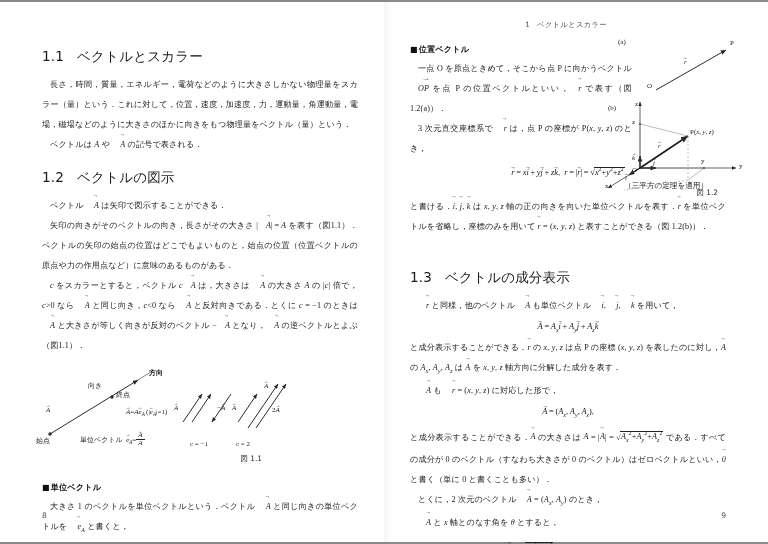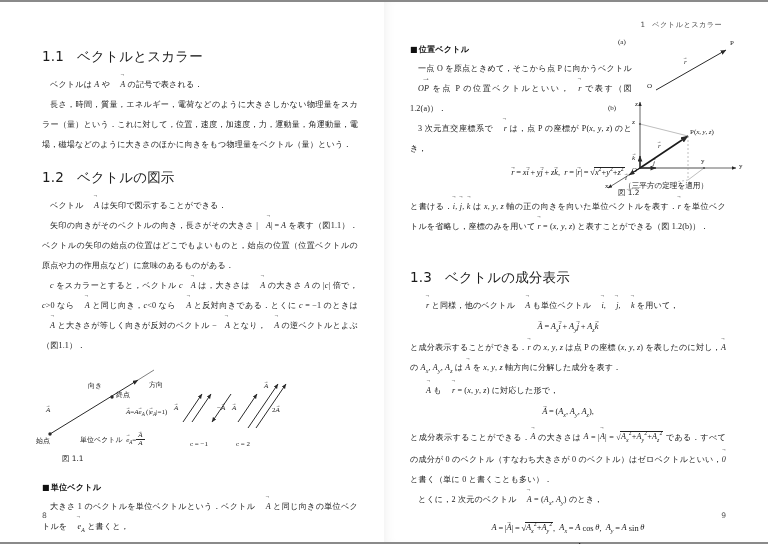--- a/index.html
+++ b/index.html
@@ -31,21 +31,21 @@
   .page.right { width: 384px; padding: 18px 42px 10px 26px;
                 box-shadow: inset 8px 0 14px -10px rgba(0,0,0,0.10); }
 
   .runhead {
     font-size: 7.2px;
     color: #4a4a4a;
     letter-spacing: .4px;
     height: 14px;
     font-family: "DejaVu Sans", "Liberation Sans", sans-serif;
   }
-  .runhead.r { text-align: right; padding-right: 4px; }
+  .runhead.r { text-align: center; padding-right: 4px; }
   .runhead .num { margin-right: 7px; }
 
   h2.sec {
     font-family: "DejaVu Sans", "Liberation Sans", sans-serif;
     font-size: 13.5px;
     font-weight: 400;
     color: #1b1b1b;
     margin: 14px 0 9px 0;
     letter-spacing: .2px;
   }
@@ -103,21 +103,21 @@
   .frac .n { display:block; border-bottom: .6px solid #222; padding: 0 2px; }
   .frac .d { display:block; padding: 0 2px; }
 
   .rad { display: inline-block; }
   .rad .bar {
     border-top: .6px solid #222; padding: 0 1px 0 1px; margin-left: -1px;
   }
 
   .figwrap { position: relative; }
   .figcap {
-    text-align: left; font-size: 7.4px;
+    text-align: right; font-size: 7.4px;
     font-family: "DejaVu Sans", "Liberation Sans", sans-serif;
     margin-top: 2px; color: #222;
   }
   .figlbl {
     position: absolute; font-size: 7px;
     font-family: "Liberation Serif", "DejaVu Serif", serif;
     color: #1b1b1b; white-space: nowrap;
   }
 
   .pagenum {
@@ -144,24 +144,24 @@
 
   <div class="page left">
 
     <div class="runhead">&nbsp;</div>
 
     <h2 class="sec">
       <span class="no">1.1</span><span>ベクトルとスカラー</span>
     </h2>
 
     <p class="body ind">
+      長さ，時間，質量，エネルギー，電荷などのように大きさしかない物理量をスカラー（量）という．これに対して，位置，速度，加速度，力，運動量，角運動量，電場，磁場などのように大きさのほかに向きをもつ物理量をベクトル（量）という．
+    </p>
+    <p class="body ind">
       ベクトルは <i class="v">A</i> や <span class="vec">A</span> の記号で表される．
-    </p>
-    <p class="body ind">
-      長さ，時間，質量，エネルギー，電荷などのように大きさしかない物理量をスカラー（量）という．これに対して，位置，速度，加速度，力，運動量，角運動量，電場，磁場などのように大きさのほかに向きをもつ物理量をベクトル（量）という．
     </p>
 
     <h2 class="sec">
       <span class="no">1.2</span><span>ベクトルの図示</span>
     </h2>
 
     <p class="body ind">
       ベクトル <span class="vec">A</span> は矢印で図示することができる．
     </p>
     <p class="body ind">
@@ -191,21 +191,21 @@
 
         <line x1="141" y1="58" x2="160" y2="30" stroke="#2a2a2a" stroke-width="1" marker-end="url(#ahs)"></line>
         <line x1="150" y1="58" x2="169" y2="30" stroke="#2a2a2a" stroke-width="1" marker-end="url(#ahs)"></line>
         <line x1="189" y1="30" x2="170" y2="58" stroke="#2a2a2a" stroke-width="1" marker-end="url(#ahs)"></line>
 
         <line x1="196" y1="58" x2="215" y2="30" stroke="#2a2a2a" stroke-width="1" marker-end="url(#ahs)"></line>
         <line x1="206" y1="64" x2="236" y2="20" stroke="#2a2a2a" stroke-width="1" marker-end="url(#ahs)"></line>
         <line x1="214" y1="64" x2="244" y2="20" stroke="#2a2a2a" stroke-width="1" marker-end="url(#ahs)"></line>
       </svg>
 
-      <span class="figlbl" style="left:107px; top:16px;">方向</span>
+      <span class="figlbl" style="left:107px; top:4px;font-weight:bold;">方向</span>
       <span class="figlbl" style="left:46px; top:17px;">向き</span>
       <span class="figlbl" style="left:74px; top:26px;">終点</span>
       <span class="figlbl" style="left:4px; top:42px;"><span class="vec">A</span></span>
       <span class="figlbl" style="left:-6px; top:72px;">始点</span>
 
       <span class="figlbl" style="left:84px; top:44px;">
         <span class="vec">A</span>=<i class="v">A</i><span class="vec">e</span><sub>A</sub> (|<span class="vec">e</span><sub>A</sub>|=1)
       </span>
 
       <span class="figlbl" style="left:38px; top:68px;">
@@ -353,20 +353,23 @@
     <div class="eq">
       <span class="vec">A</span> = (<i class="v">A</i><sub>x</sub>, <i class="v">A</i><sub>y</sub>, <i class="v">A</i><sub>z</sub>),
     </div>
 
     <p class="body">
       と成分表示することができる．<span class="vec">A</span> の大きさは <i class="v">A</i> = |<span class="vec">A</span>| = <span class="rad">√<span class="bar"><i class="v">A</i><sub>x</sub><sup>2</sup>+<i class="v">A</i><sub>y</sub><sup>2</sup>+<i class="v">A</i><sub>z</sub><sup>2</sup></span></span> である．すべての成分が 0 のベクトル（すなわち大きさが 0 のベクトル）はゼロベクトルといい，<span class="vec">0</span> と書く（単に 0 と書くことも多い）．
     </p>
     <p class="body ind">
       とくに，2 次元のベクトル <span class="vec">A</span> = (<i class="v">A</i><sub>x</sub>, <i class="v">A</i><sub>y</sub>) のとき，
     </p>
+    <p class="body ind">
+      <span class="vec">A</span> と <i class="v">x</i> 軸とのなす角を <i class="v">θ</i> とすると，
+    </p>
 
     <div class="eq" style="margin-top:9px;">
       <i class="v">A</i> = |<span class="vec">A</span>| = <span class="rad">√<span class="bar"><i class="v">A</i><sub>x</sub><sup>2</sup>+<i class="v">A</i><sub>y</sub><sup>2</sup></span></span>,&nbsp;&nbsp;<i class="v">A</i><sub>x</sub> = <i class="v">A</i> cos <i class="v">θ</i>,&nbsp;&nbsp;<i class="v">A</i><sub>y</sub> = <i class="v">A</i> sin <i class="v">θ</i>
     </div>
 
     <div class="eq" style="margin-top:9px;">
       tan <i class="v">θ</i>&nbsp;=&nbsp;<span class="frac"><span class="n"><i class="v">A</i><sub>y</sub></span><span class="d"><i class="v">A</i><sub>x</sub></span></span>
     </div>
 
     <div class="pagenum">9</div>

